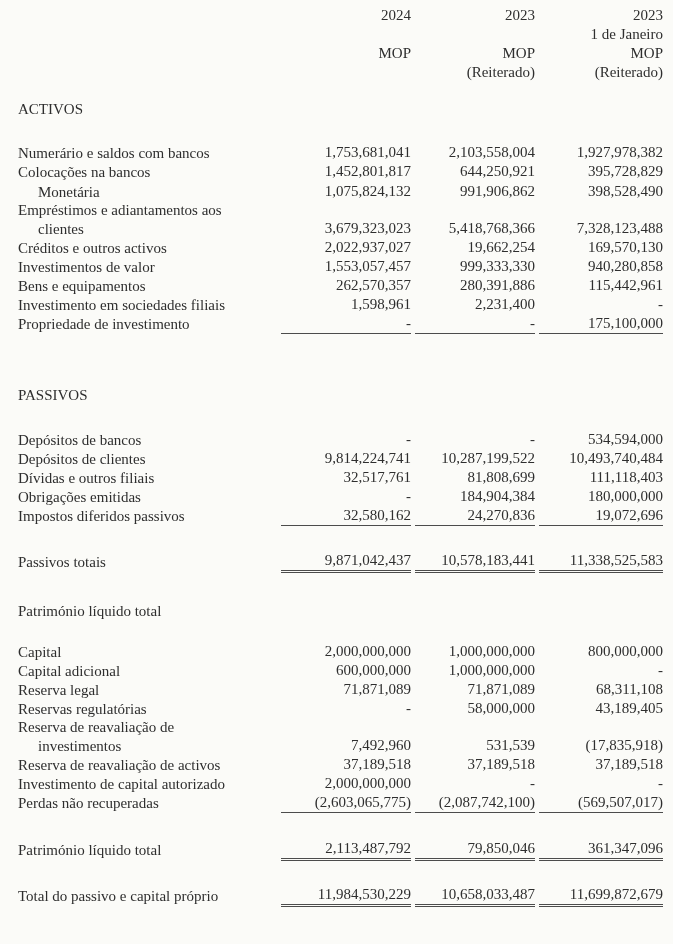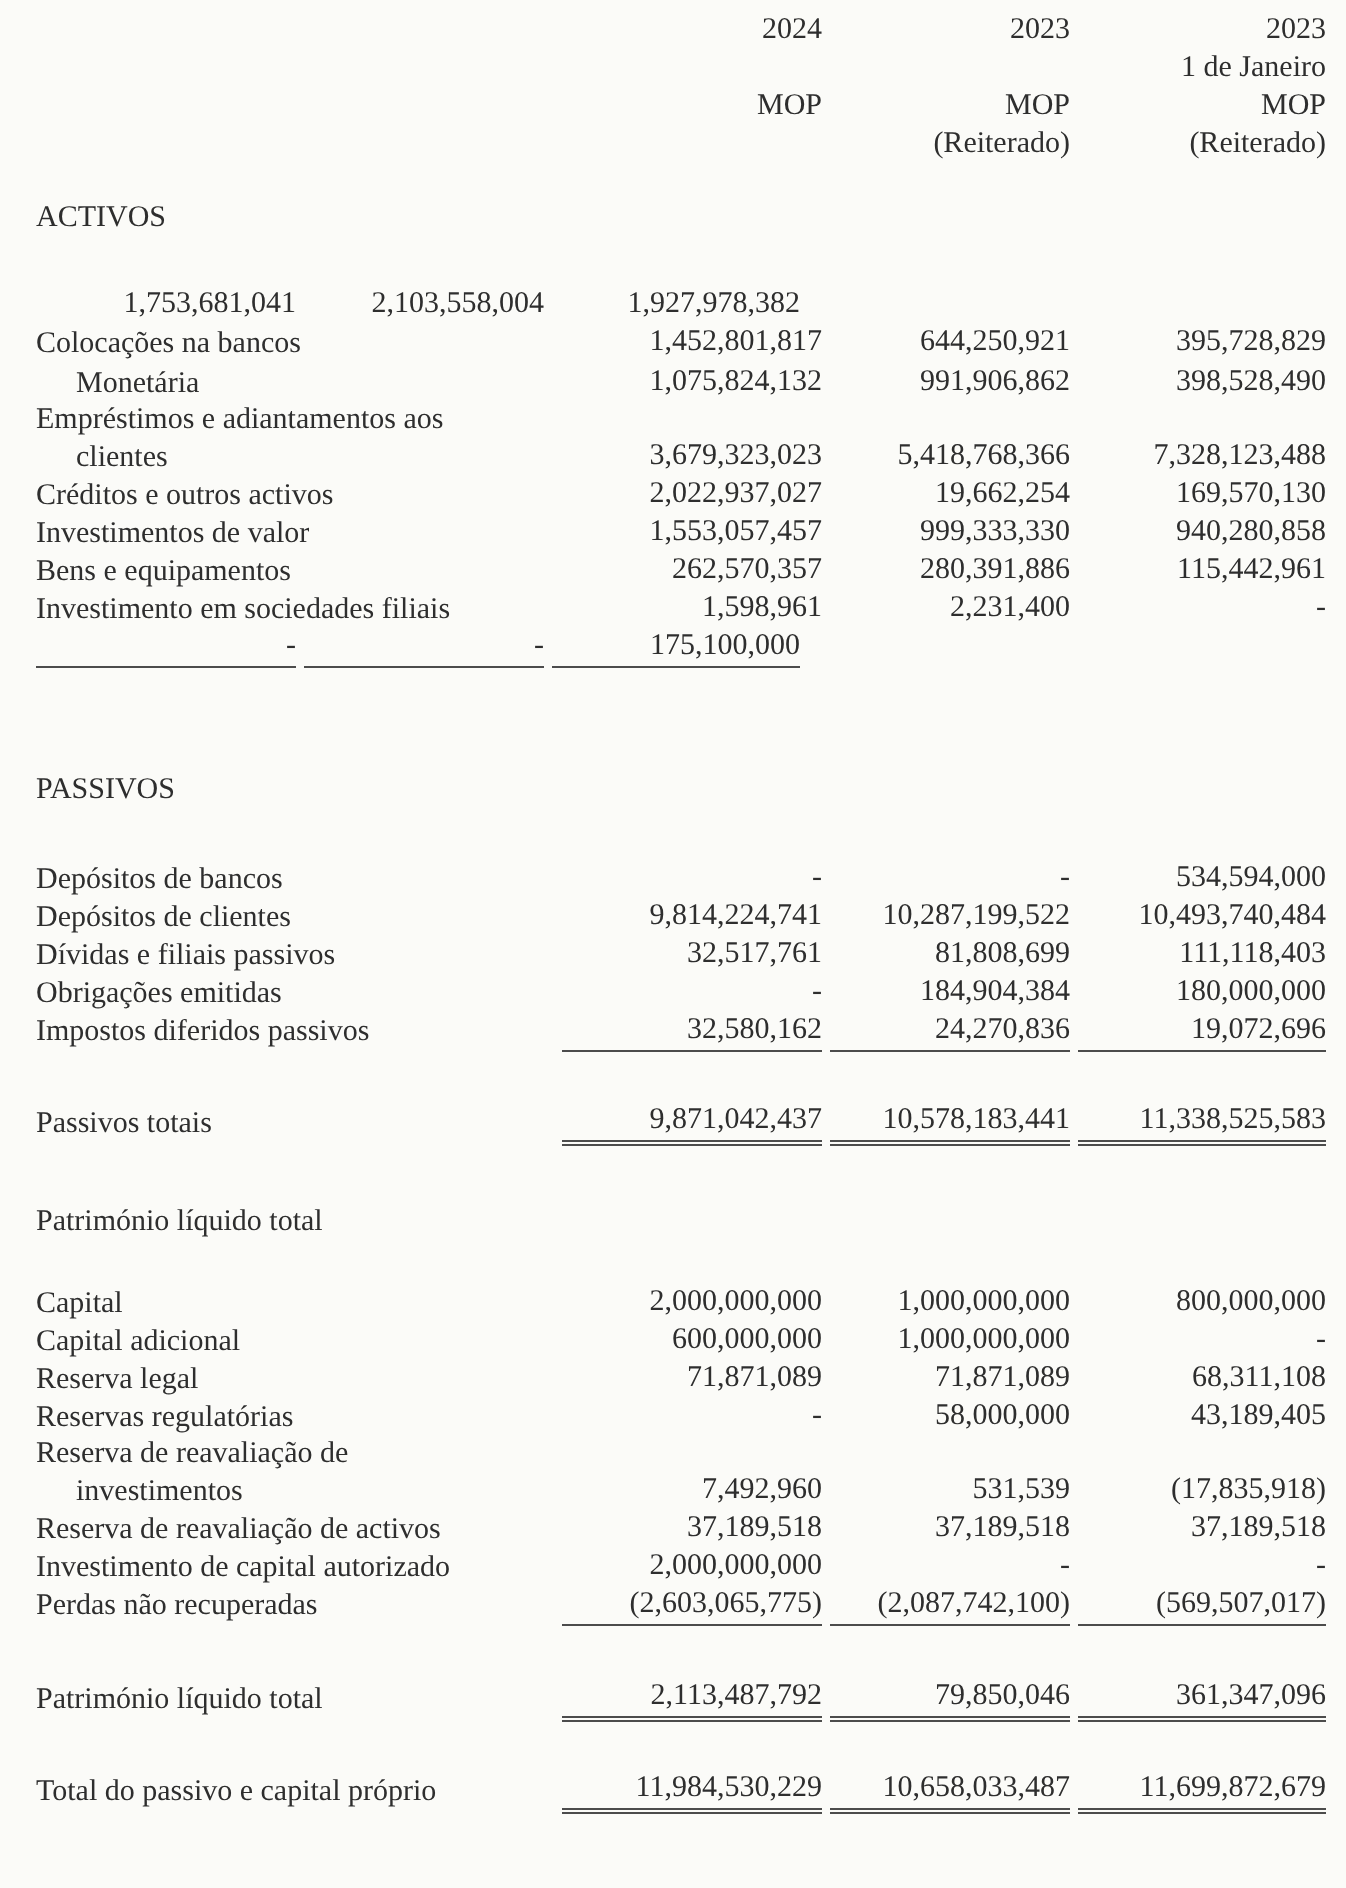--- a/index.html
+++ b/index.html
@@ -72,20 +72,21 @@
       <div class="cell c0"></div>
       <div class="cell c1">(Reiterado)</div>
       <div class="cell c2">(Reiterado)</div>
     </div>
     <div class="spacer" style="height: 18px;"></div>
     <div class="row section">
       <div class="label">ACTIVOS</div>
     </div>
     <div class="spacer" style="height: 25px;"></div>
     <div class="row data">
+      <div class="label">Numerário e saldos com bancos</div>
       <div class="cell c0">1,753,681,041</div>
       <div class="cell c1">2,103,558,004</div>
       <div class="cell c2">1,927,978,382</div>
     </div>
     <div class="row data">
       <div class="label">Colocações na bancos</div>
       <div class="cell c0">1,452,801,817</div>
       <div class="cell c1">644,250,921</div>
       <div class="cell c2">395,728,829</div>
     </div>
@@ -130,20 +131,21 @@
       <div class="cell c1">280,391,886</div>
       <div class="cell c2">115,442,961</div>
     </div>
     <div class="row data">
       <div class="label">Investimento em sociedades filiais</div>
       <div class="cell c0">1,598,961</div>
       <div class="cell c1">2,231,400</div>
       <div class="cell c2">-</div>
     </div>
     <div class="row data">
+      <div class="label">Propriedade de investimento</div>
       <div class="cell c0 rule-single">-</div>
       <div class="cell c1 rule-single">-</div>
       <div class="cell c2 rule-single">175,100,000</div>
     </div>
     <div class="spacer" style="height: 28px;"></div>
     <div class="spacer" style="height: 24px;"></div>
     <div class="row section">
       <div class="label">PASSIVOS</div>
     </div>
     <div class="spacer" style="height: 26px;"></div>
@@ -153,21 +155,21 @@
       <div class="cell c1">-</div>
       <div class="cell c2">534,594,000</div>
     </div>
     <div class="row data">
       <div class="label">Depósitos de clientes</div>
       <div class="cell c0">9,814,224,741</div>
       <div class="cell c1">10,287,199,522</div>
       <div class="cell c2">10,493,740,484</div>
     </div>
     <div class="row data">
-      <div class="label">Dívidas e filiais passivos</div>
+      <div class="label">Dívidas e outros filiais</div>
       <div class="cell c0">32,517,761</div>
       <div class="cell c1">81,808,699</div>
       <div class="cell c2">111,118,403</div>
     </div>
     <div class="row data">
       <div class="label">Obrigações emitidas</div>
       <div class="cell c0">-</div>
       <div class="cell c1">184,904,384</div>
       <div class="cell c2">180,000,000</div>
     </div>

